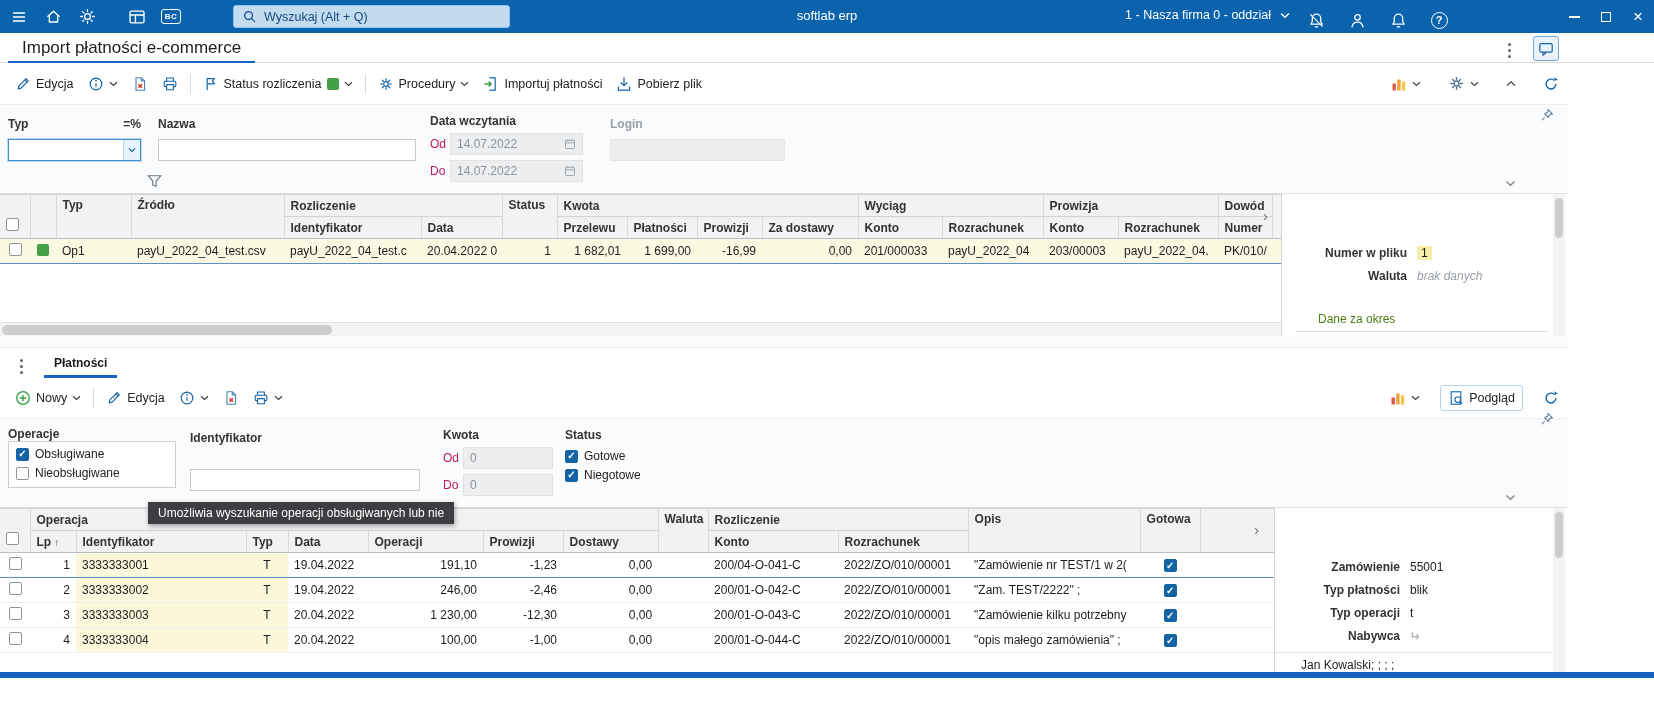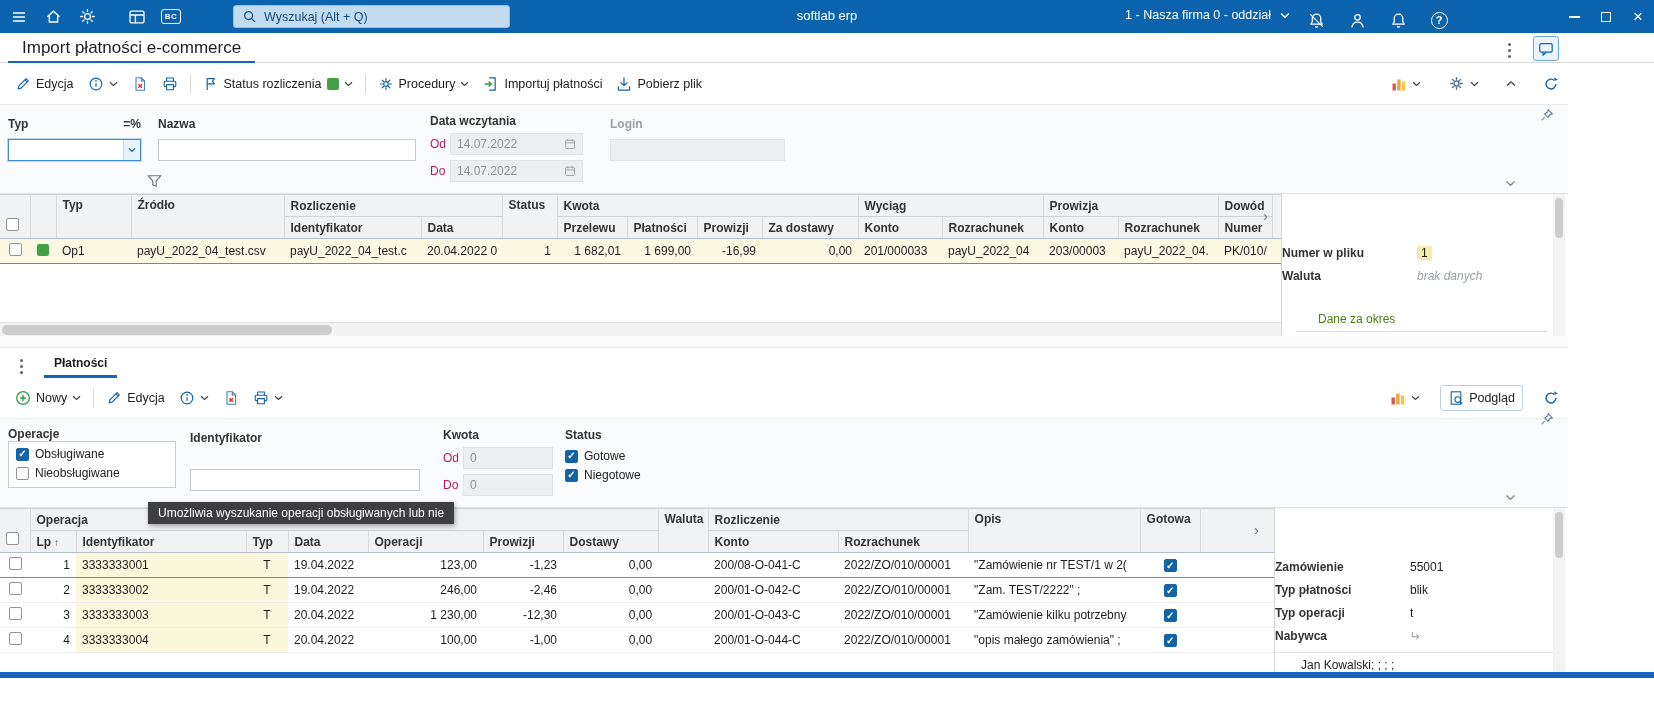--- a/index.html
+++ b/index.html
@@ -103,21 +103,21 @@
   .hscroll { position:absolute; left:0; top:322px; width:1281px; height:14px; background:#f3f3f3; border-top:1px solid #e2e2e2; }
   .hscroll .thumb { position:absolute; left:2px; top:2px; width:330px; height:10px; background:#cdcdcd; border-radius:5px; }
   .vscroll { position:absolute; left:1553px; width:12px; background:#f3f3f3; }
   .vscroll .vthumb { position:absolute; left:2px; width:8px; background:#cdcdcd; border-radius:4px; }
 
   
   .detail { position:absolute; background:#fff; border-left:1px solid #d6d6d6; font-size:12px; }
   .d1 { top:194px; left:1281px; width:272px; height:142px; padding-top:52px; }
   .d2 { top:508px; left:1274px; width:279px; height:164px; padding-top:52px; }
   .drow { display:flex; align-items:center; margin-bottom:9px; }
-  .dlabel { width:125px; text-align:left; margin-right:10px; font-weight:600; color:#333; flex:none; }
+  .dlabel { width:125px; text-align:right; margin-right:10px; font-weight:600; color:#333; flex:none; }
   .dval { color:#1c1c1c; }
   .hl { background:#f7edaa; padding:0 4px; }
   .muted-i { color:#9aa0a6; font-style:italic; }
   .dsection { margin:29px 0 5px 36px; color:#4d7c0f; }
   .dsep { border-top:1px solid #dcdcdc; margin-left:14px; margin-right:6px; }
   .dname { border-top:1px solid #e0e0e0; margin-top:8px; padding:5px 0 0 26px; color:#1c1c1c; }
 
   
   .gap1 { position:absolute; top:336px; left:0; width:1568px; height:12px; background:#fbfbfb; border-bottom:1px solid #e8e8e8; }
   .pheader { position:absolute; top:348px; left:0; width:1654px; height:30px; background:#fff; }
@@ -685,25 +685,25 @@
         <th>Rozrachunek</th>
       </tr>
     </thead>
     <tbody>
       <tr class="sel2">
         <td class="c-check"><span class="cb"></span></td>
         <td class="num">1</td>
         <td class="ycell">3333333001</td>
         <td class="ycell red ctr">T</td>
         <td>19.04.2022</td>
-        <td class="num">123,00</td>
+        <td class="num">191,10</td>
         <td class="num">-1,23</td>
         <td class="num">0,00</td>
         <td></td>
-        <td>200/08-O-041-C</td>
+        <td>200/04-O-041-C</td>
         <td>2022/ZO/010/00001</td>
         <td>"Zamówienie nr TEST/1 w 2(</td>
         <td class="ctr"><span class="cb on"></span></td>
         <td class="fill"></td>
       </tr>
       <tr>
         <td class="c-check"><span class="cb"></span></td>
         <td class="num">2</td>
         <td class="ycell">3333333002</td>
         <td class="ycell red ctr">T</td>

